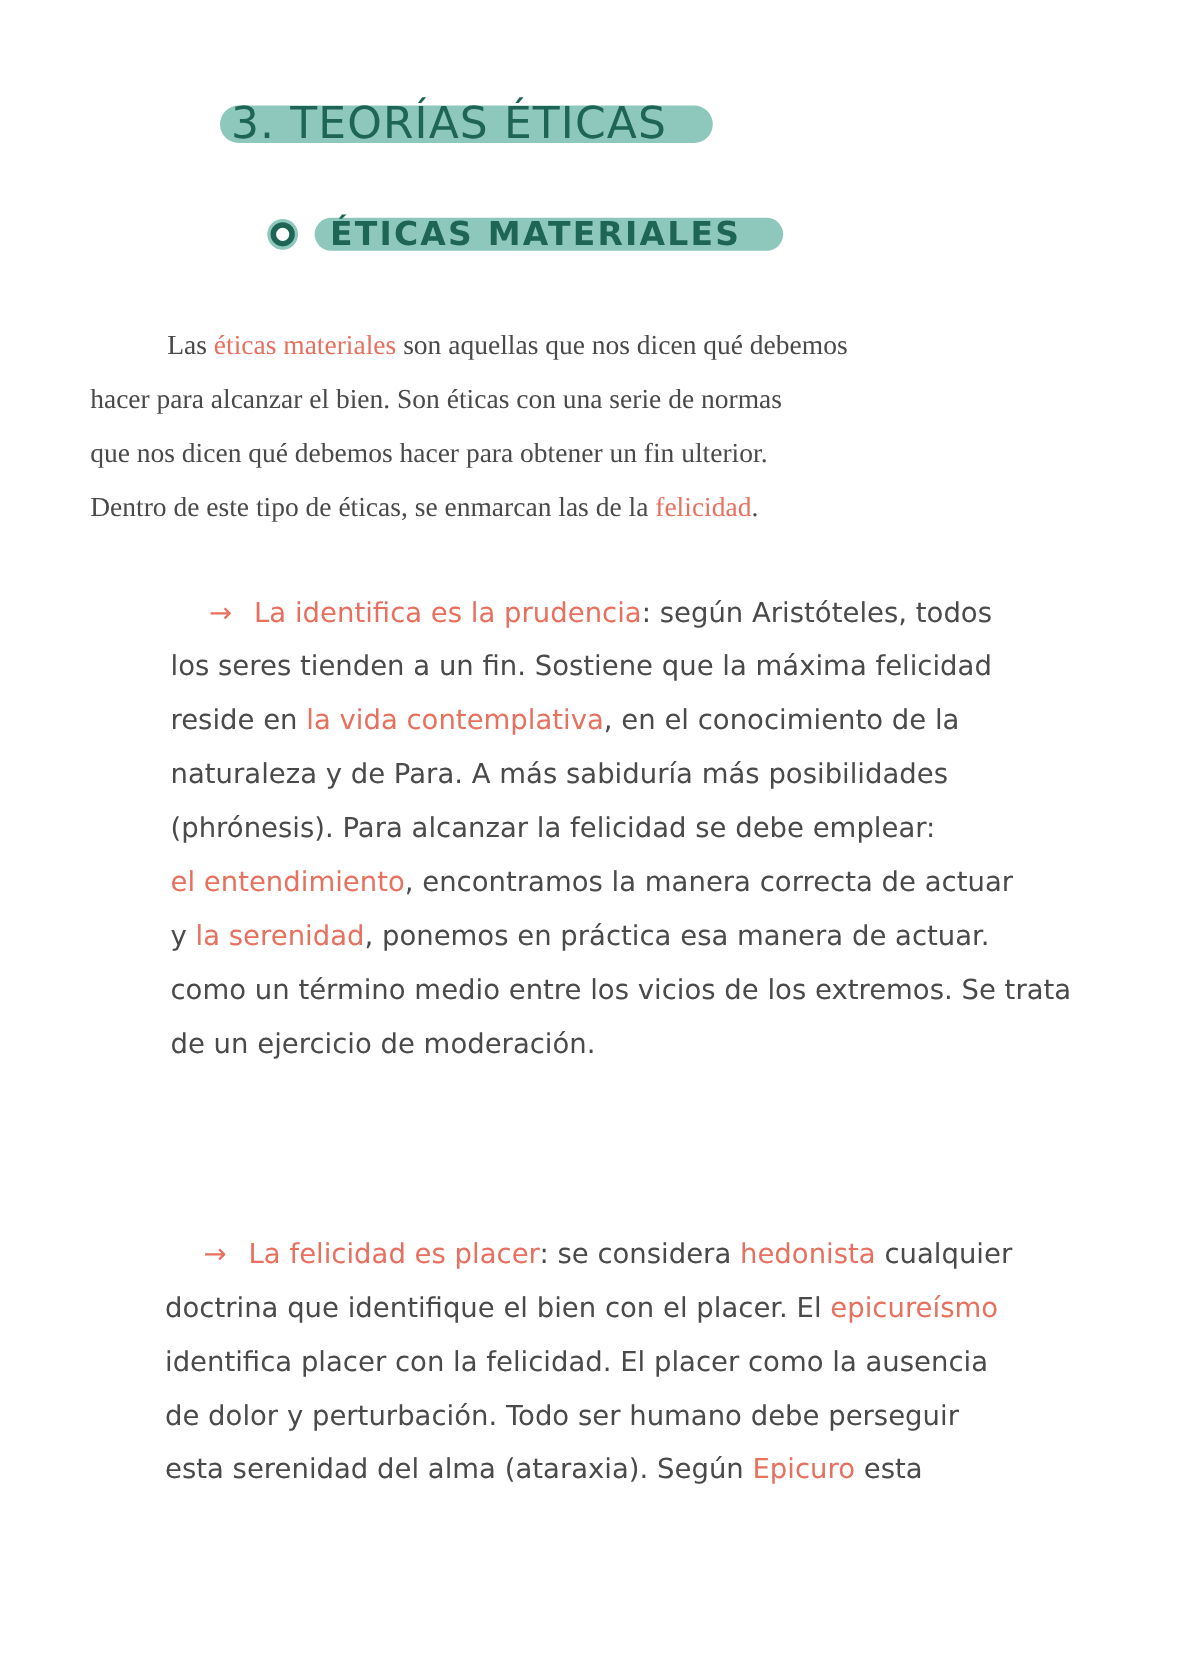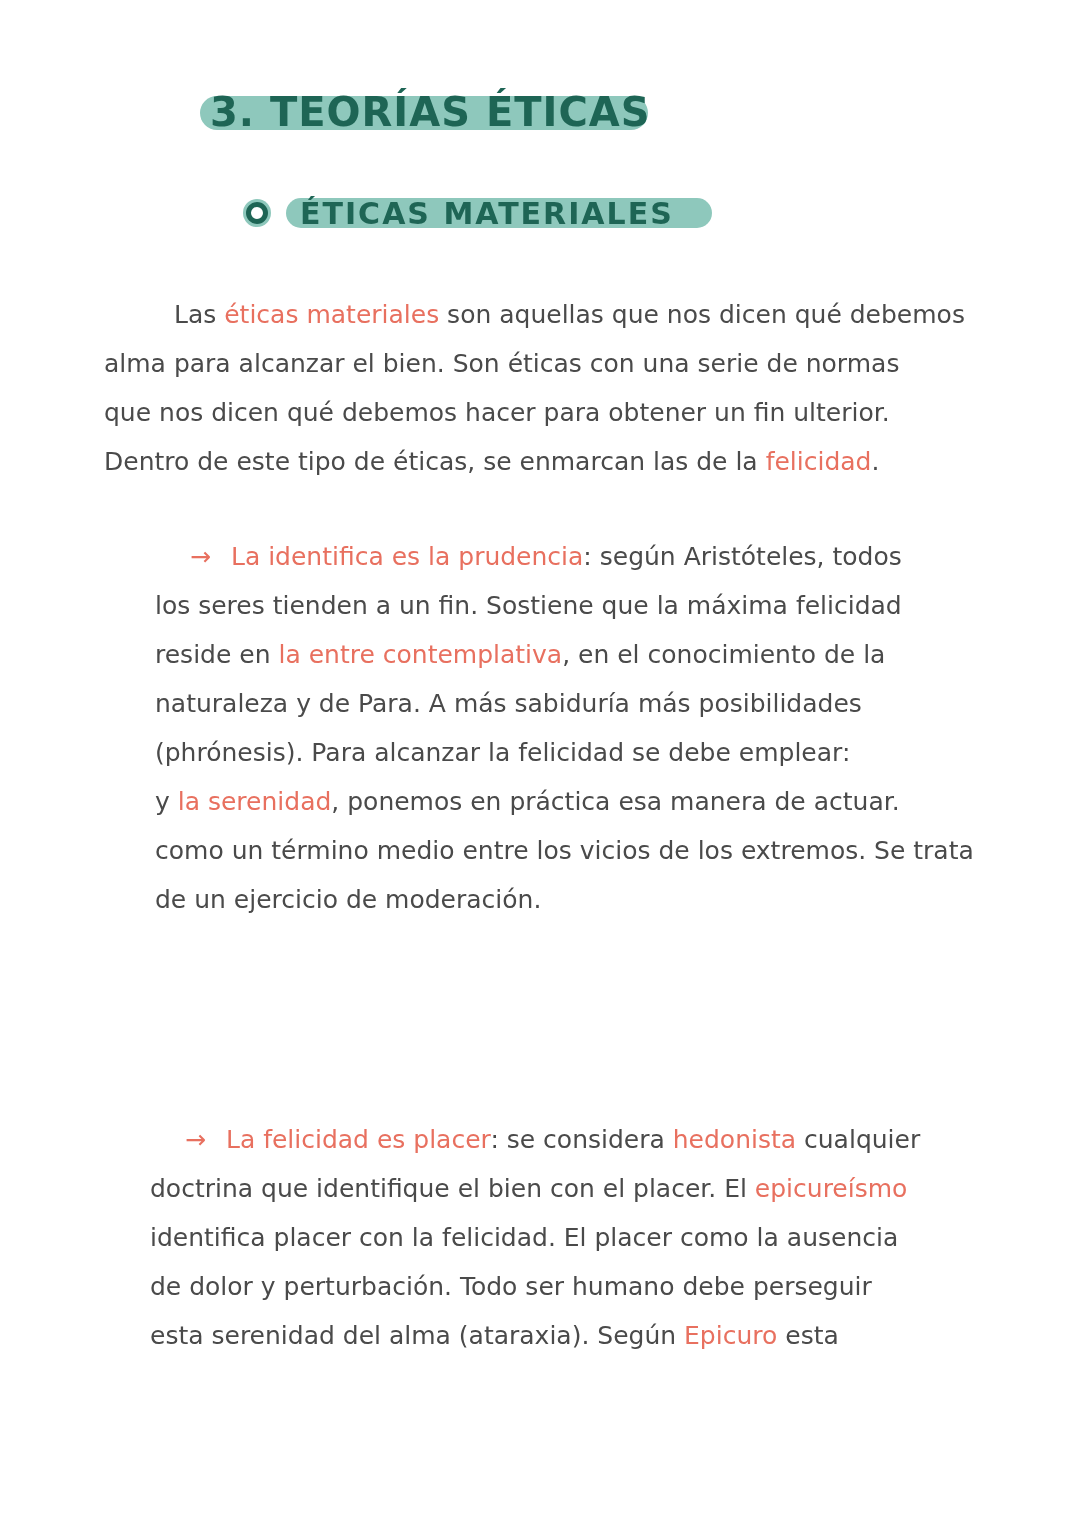--- a/index.html
+++ b/index.html
@@ -32,21 +32,21 @@
     }
     .title-text {
       position: relative;
       font-family: "DejaVu Sans", sans-serif;
       font-size: 40px;
       letter-spacing: 1px;
       color: #1e6555;
       line-height: 48px;
       padding-left: 10px;
       white-space: nowrap;
-      font-weight: bold;
+      font-weight: normal;
     }
     .subtitle-wrap {
       position: absolute;
       left: 246px;
       top: 192px;
       height: 44px;
     }
     .bullet-circle {
       position: absolute;
       left: 0;
@@ -90,21 +90,21 @@
       white-space: nowrap;
       height: 49px;
     }
     .hl {
       color: #e8705f;
     }
     .arrow {
       color: #e8705f;
       margin-right: 20px;
     }
-    #p1 { left: 104px; top: 290px; }
+    #p1 { left: 82px; top: 290px; font-family: Liberation Serif, serif; }
     #p2 { left: 155px; top: 532px; }
     #p3 { left: 150px; top: 1115px; }
     .indent1 { padding-left: 70px; }
     .indent2 { padding-left: 35px; }
   </style>
 </head>
 <body>
 
 <div>
 
@@ -117,45 +117,48 @@
     <div class="bullet-circle"></div>
     <div class="subtitle-highlight"></div>
     <div class="subtitle-text">ÉTICAS MATERIALES</div>
   </div>
 
   <div id="p1" class="para">
     <div class="line indent1">
       <span>Las </span><span class="hl">éticas materiales</span><span> son aquellas que nos dicen qué debemos</span>
     </div>
     <div class="line">
-      <span>alma para alcanzar el bien. Son éticas con una serie de normas</span>
+      <span>hacer para alcanzar el bien. Son éticas con una serie de normas</span>
     </div>
     <div class="line">
       <span>que nos dicen qué debemos hacer para obtener un fin ulterior.</span>
     </div>
     <div class="line">
       <span>Dentro de este tipo de éticas, se enmarcan las de la </span><span class="hl">felicidad</span><span>.</span>
     </div>
   </div>
 
   <div id="p2" class="para">
     <div class="line indent2">
       <span class="arrow">→</span><span class="hl">La identifica es la prudencia</span><span>: según Aristóteles, todos</span>
     </div>
     <div class="line">
       <span>los seres tienden a un fin. Sostiene que la máxima felicidad</span>
     </div>
     <div class="line">
-      <span>reside en </span><span class="hl">la entre contemplativa</span><span>, en el conocimiento de la</span>
+      <span>reside en </span><span class="hl">la vida contemplativa</span><span>, en el conocimiento de la</span>
     </div>
     <div class="line">
       <span>naturaleza y de Para. A más sabiduría más posibilidades</span>
     </div>
     <div class="line">
       <span>(phrónesis). Para alcanzar la felicidad se debe emplear:</span>
+    </div>
+    <div class="line">
+      <span class="hl">el entendimiento</span><span>, encontramos la manera correcta de actuar</span>
     </div>
     <div class="line">
       <span>y </span><span class="hl">la serenidad</span><span>, ponemos en práctica esa manera de actuar.</span>
     </div>
     <div class="line">
       <span>como un término medio entre los vicios de los extremos. Se trata</span>
     </div>
     <div class="line">
       <span>de un ejercicio de moderación.</span>
     </div>

